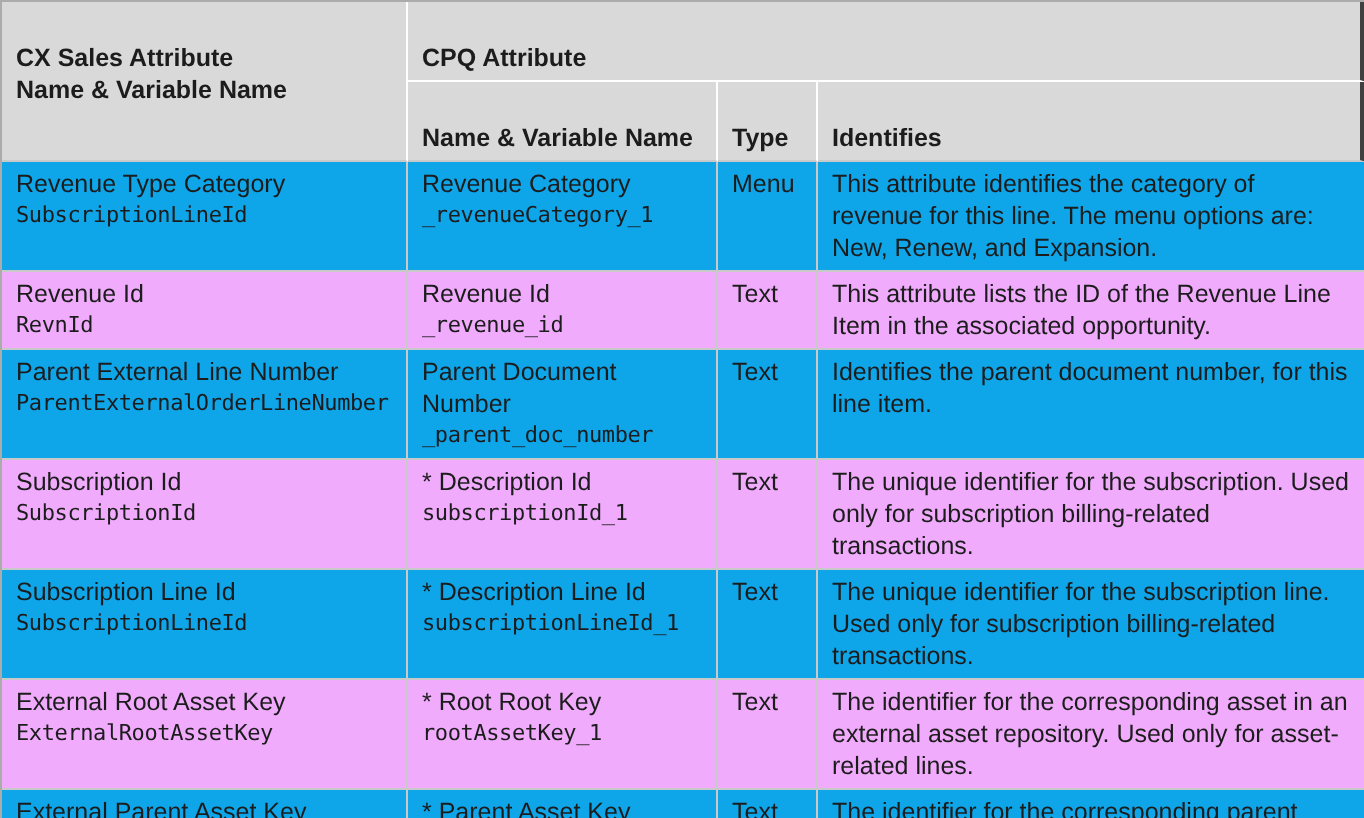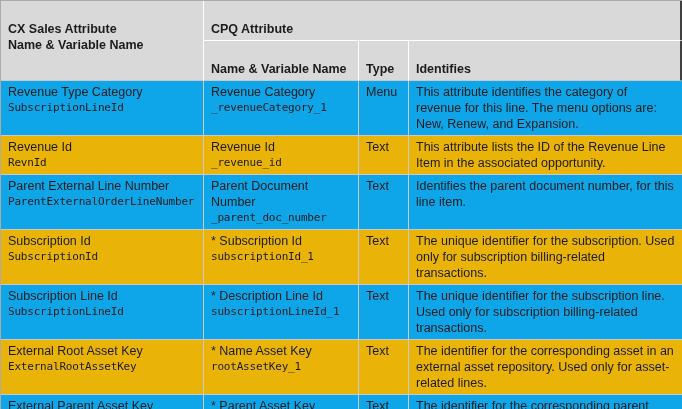--- a/index.html
+++ b/index.html
@@ -33,21 +33,21 @@
     font-weight: bold;
     border-right: 1px solid #ffffff;
     border-bottom: 1px solid #ffffff;
     padding-top: 20px;
   }
   table.doc-table thead tr.subhead th { border-bottom: 1px solid #c9c9c9; }
   table.doc-table thead th.cx-head { border-bottom: 1px solid #c9c9c9; }
   table.doc-table thead th.last-col { border-right: 3px solid #404040; }
   
   table.doc-table tbody tr { background: #0ea5e9; }
-  table.doc-table tbody tr.striped { background: #eab308; margin-top: 14px; }
+  table.doc-table tbody tr.striped { background: #f0abfc; margin-top: 14px; }
   .mono {
     font-family: "DejaVu Sans Mono", "Liberation Mono", monospace;
     font-size: 11px;
     letter-spacing: -0.2px;
   }
   .cell-line { white-space: nowrap; }
 </style>
 </head>
 <body>
 
@@ -109,21 +109,21 @@
     </td>
     <td>Text</td>
     <td>Identifies the parent document number, for this line item.</td>
   </tr>
         <tr class="striped" style="height: 36px;">
     <td>
       <div>Subscription Id</div>
       <div class="mono">SubscriptionId</div>
     </td>
     <td>
-      <div>* Subscription Id</div>
+      <div>* Description Id</div>
       <div class="mono">subscriptionId_1</div>
     </td>
     <td>Text</td>
     <td>The unique identifier for the subscription. Used only for subscription billing-related transactions.</td>
   </tr>
         <tr style="height: 54px;">
     <td>
       <div>Subscription Line Id</div>
       <div class="mono">SubscriptionLineId</div>
     </td>
@@ -133,21 +133,21 @@
     </td>
     <td>Text</td>
     <td>The unique identifier for the subscription line. Used only for subscription billing-related transactions.</td>
   </tr>
         <tr class="striped" style="height: 50px; padding-left: 47px;">
     <td>
       <div>External Root Asset Key</div>
       <div class="mono">ExternalRootAssetKey</div>
     </td>
     <td>
-      <div>* Name Asset Key</div>
+      <div>* Root Root Key</div>
       <div class="mono">rootAssetKey_1</div>
     </td>
     <td>Text</td>
     <td>The identifier for the corresponding asset in an external asset repository. Used only for asset-related lines.</td>
   </tr>
         <tr style="height: 36px; margin-left: 24px;">
     <td>
       <div>External Parent Asset Key</div>
       <div class="mono">ExternalParentAssetKey</div>
     </td>

